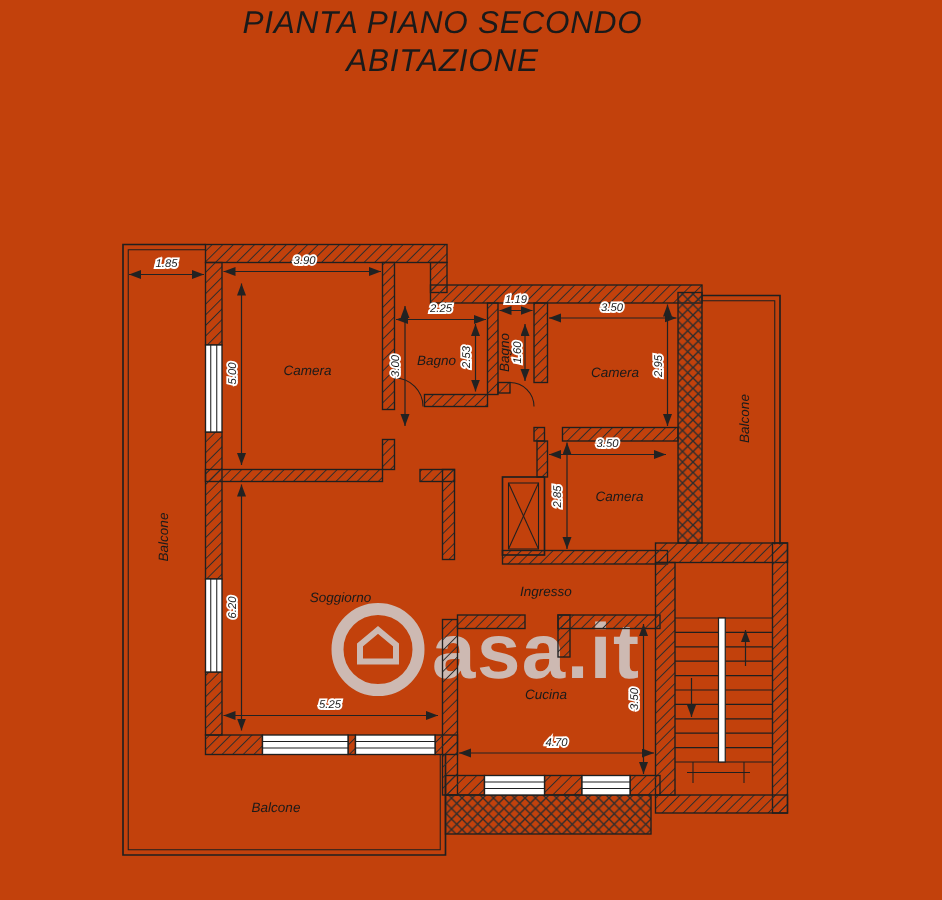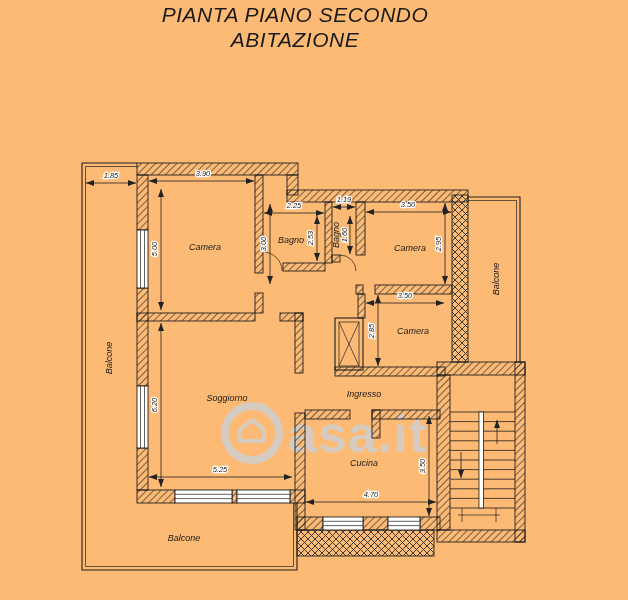--- a/index.html
+++ b/index.html
@@ -1,16 +1,16 @@
 <!DOCTYPE html>
 <html><head>
 <meta charset="utf-8">
 <style>
   html,body{margin:0;padding:0;background:#fff;}
-  #canvas{position:relative;width:628px;height:600px;background:#fdba74;overflow:hidden;
+  #canvas{position:relative;width:628px;height:600px;background:#c2410c;overflow:hidden;
           font-family:"Liberation Sans",sans-serif;}
   svg{position:absolute;left:0;top:0;}
   .wall{fill:url(#hatch);stroke:#1f1f1f;stroke-width:0.9;}
   .xwall{fill:url(#xhatch);stroke:#1f1f1f;stroke-width:0.9;}
   .win{fill:#ffffff;stroke:#1f1f1f;stroke-width:0.9;}
   .thin{stroke:#1f1f1f;stroke-width:1.1;fill:none;}
   .thin2{stroke:#1f1f1f;stroke-width:0.7;fill:none;}
   .dimline{stroke:#222;stroke-width:0.8;fill:none;}
   .tread{stroke:#1f1f1f;stroke-width:0.8;}
   text{fill:#1a1a1a;}

